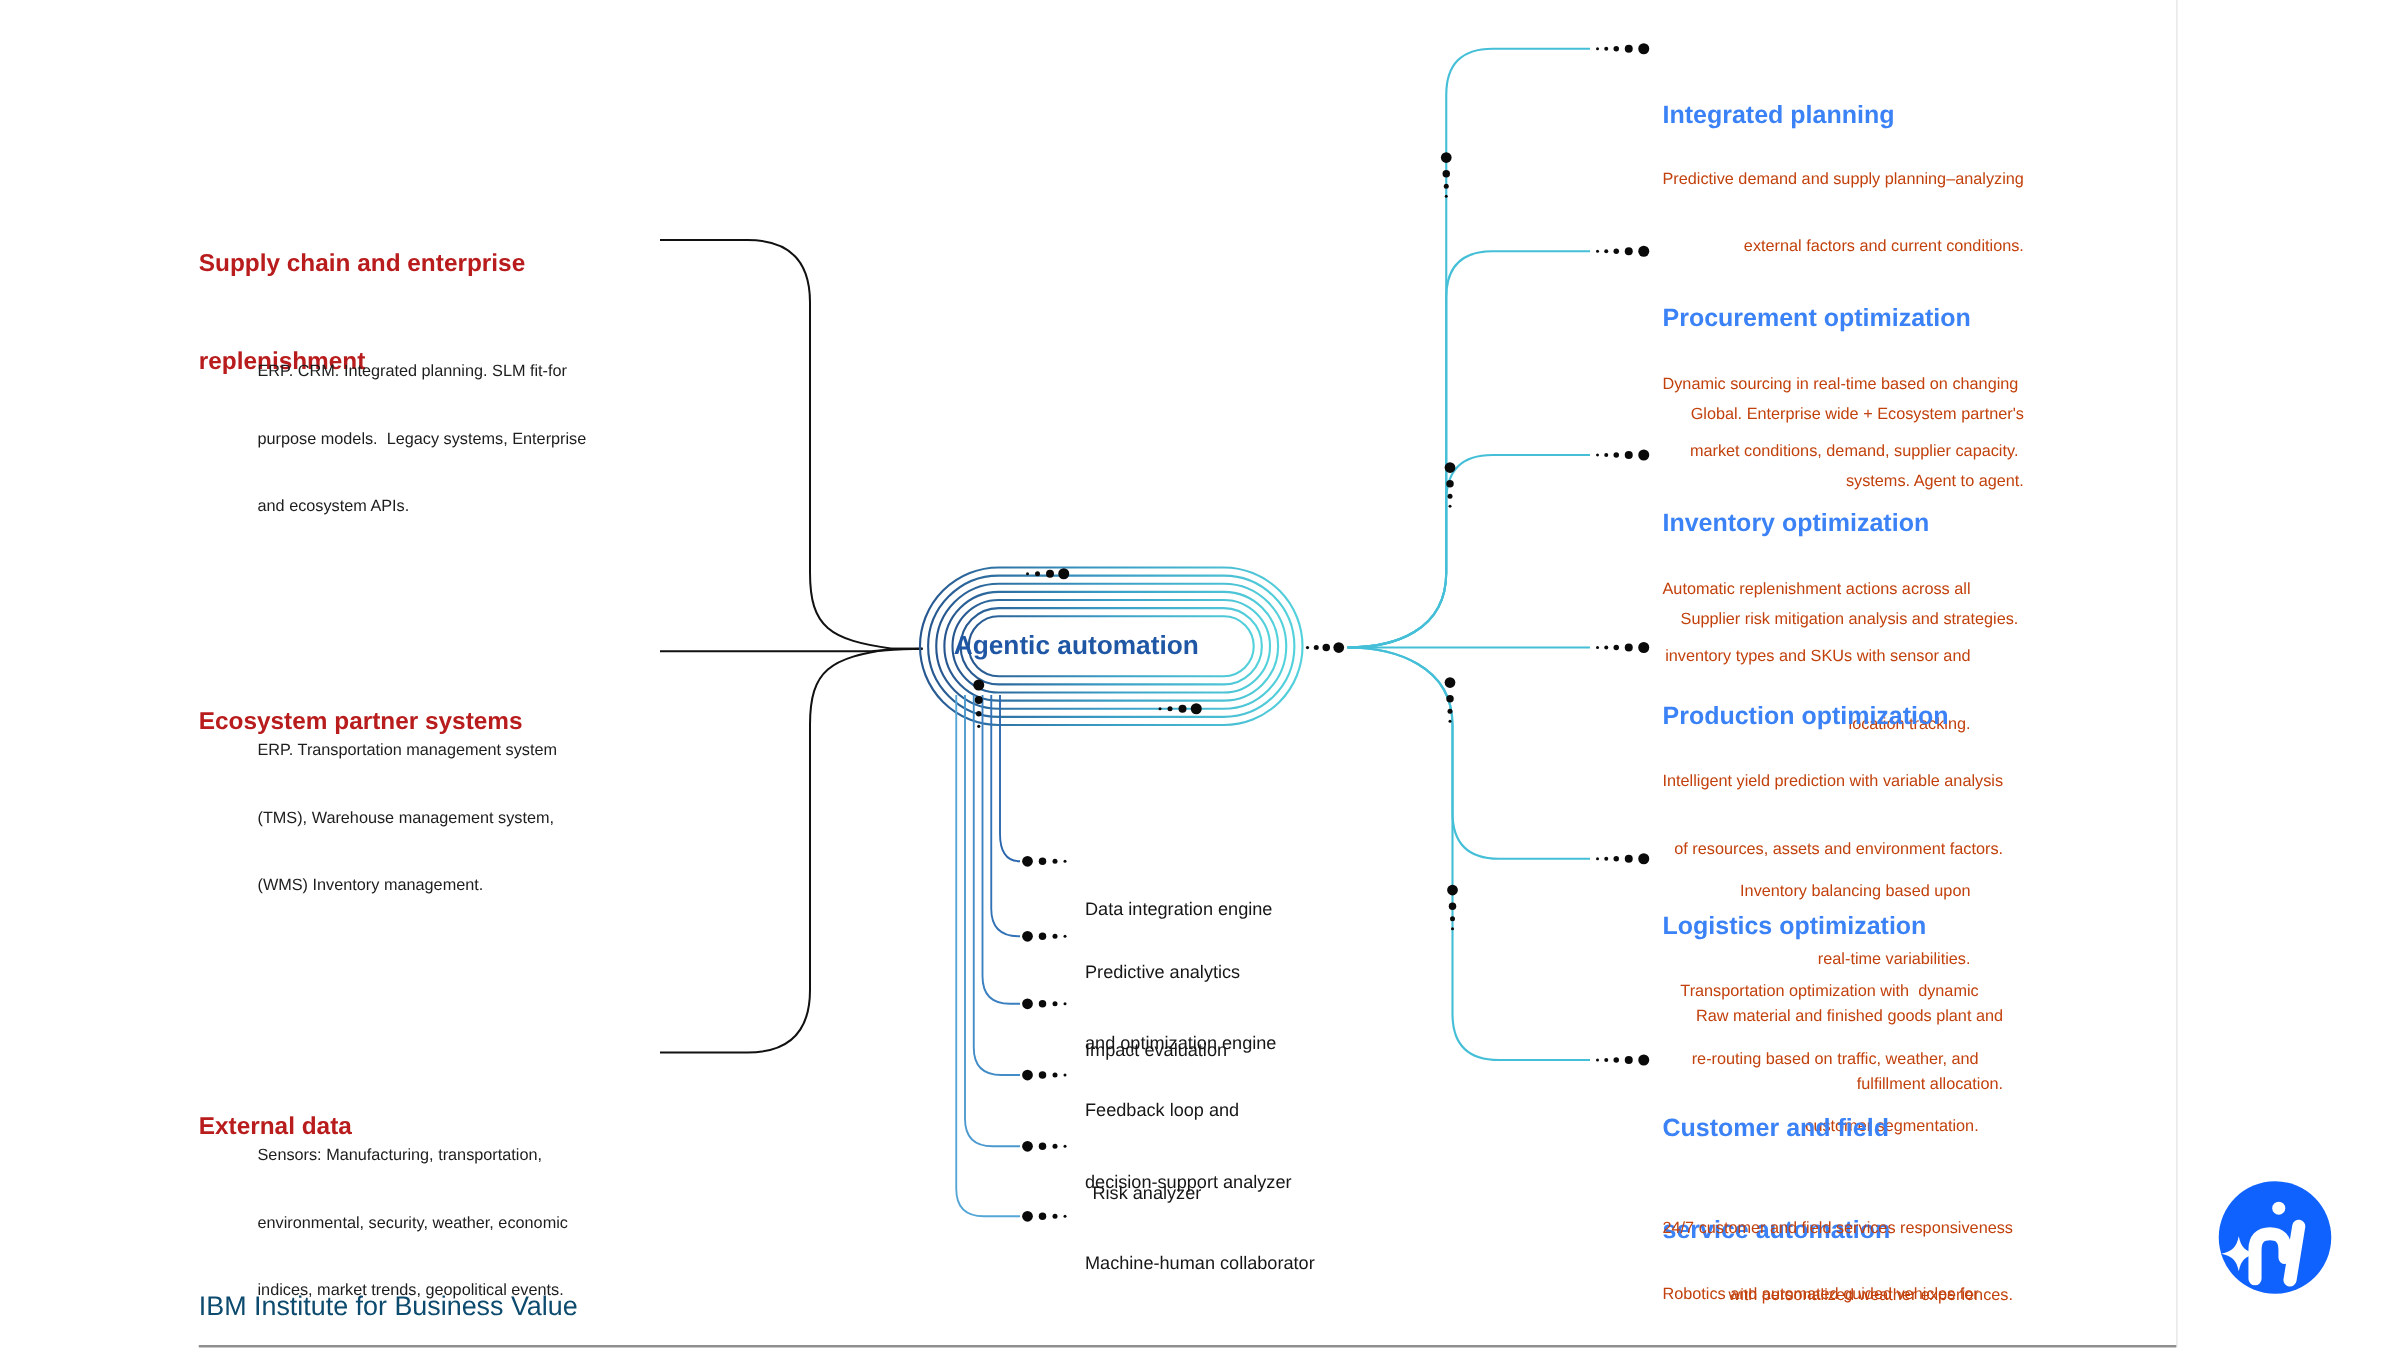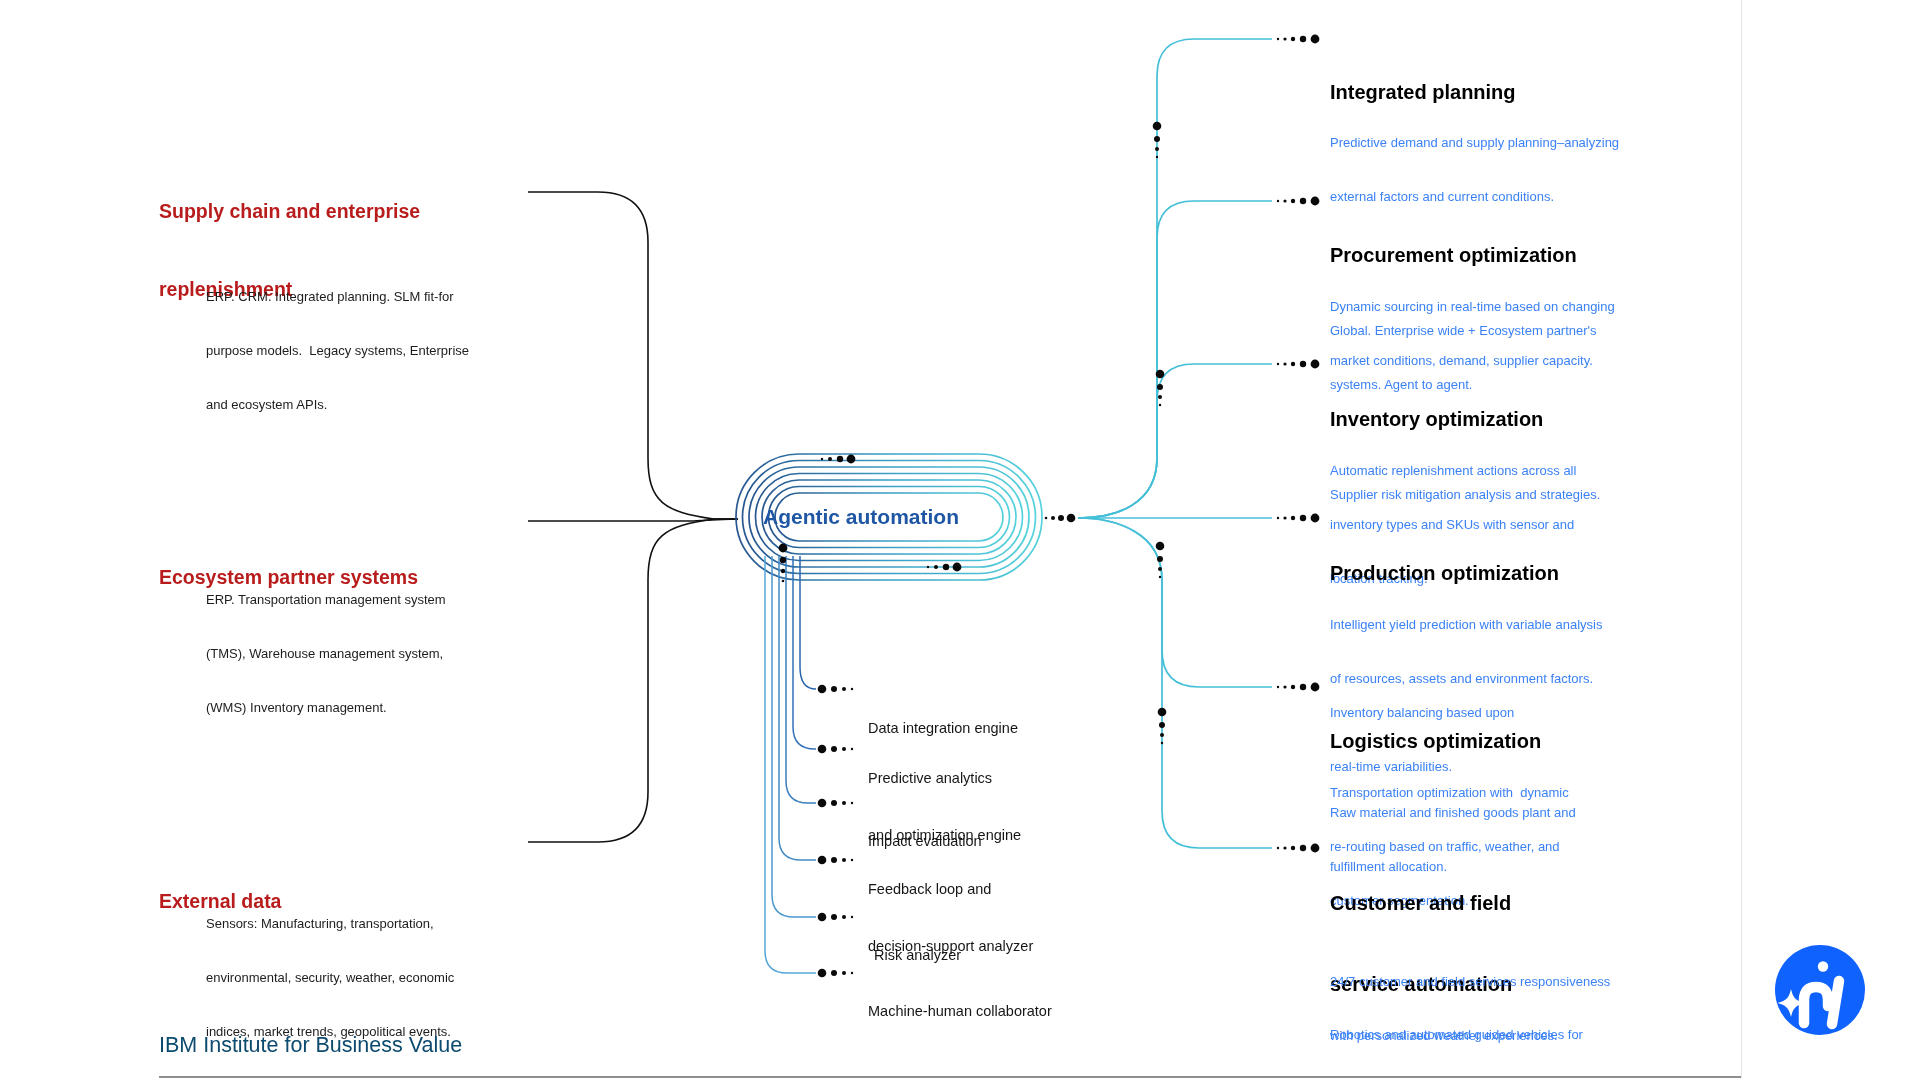--- a/index.html
+++ b/index.html
@@ -2,22 +2,22 @@
 <html><head>
 <meta charset="utf-8">
 <style>
   html,body{margin:0;padding:0;background:#ffffff;}
   #canvas{position:relative;width:1920px;height:1080px;background:#ffffff;overflow:hidden;
           font-family:"Liberation Sans",sans-serif;}
   .abs{position:absolute;}
   svg{display:block;}
   .lt{font:700 19.5px/26px "Liberation Sans",sans-serif;color:#b91c1c;white-space:pre;}
   .lb{font:13px/18px "Liberation Sans",sans-serif;color:#1d1d1d;white-space:pre;margin-left:47px;}
-  .rt{font:700 20px/27px "Liberation Sans",sans-serif;color:#000000;white-space:pre;}
-  .rb{font:13px/18px "Liberation Sans",sans-serif;color:#3b82f6;white-space:pre;}
+  .rt{font:700 20px/27px "Liberation Sans",sans-serif;color:#3b82f6;white-space:pre;}
+  .rb{font:13px/18px "Liberation Sans",sans-serif;color:#c2410c;white-space:pre;text-align:right;}
   .rb .p2{margin-top:8px;}
   .bi{font:14.5px/19px "Liberation Sans",sans-serif;color:#161616;white-space:pre;}
   .hub{font:700 21px/24px "Liberation Sans",sans-serif;color:#1f57a5;text-align:left;white-space:pre;}
   .footer{font:21.5px/26px "Liberation Sans",sans-serif;color:#0c4a6e;white-space:pre;}
   .vline{position:absolute;left:1741px;top:0;width:1px;height:1078px;background:#e4e4e4;}
   .hline{position:absolute;left:159px;top:1076px;width:1582px;height:2px;background:#8f8f8f;}
 </style>
 </head>
 <body>
 

